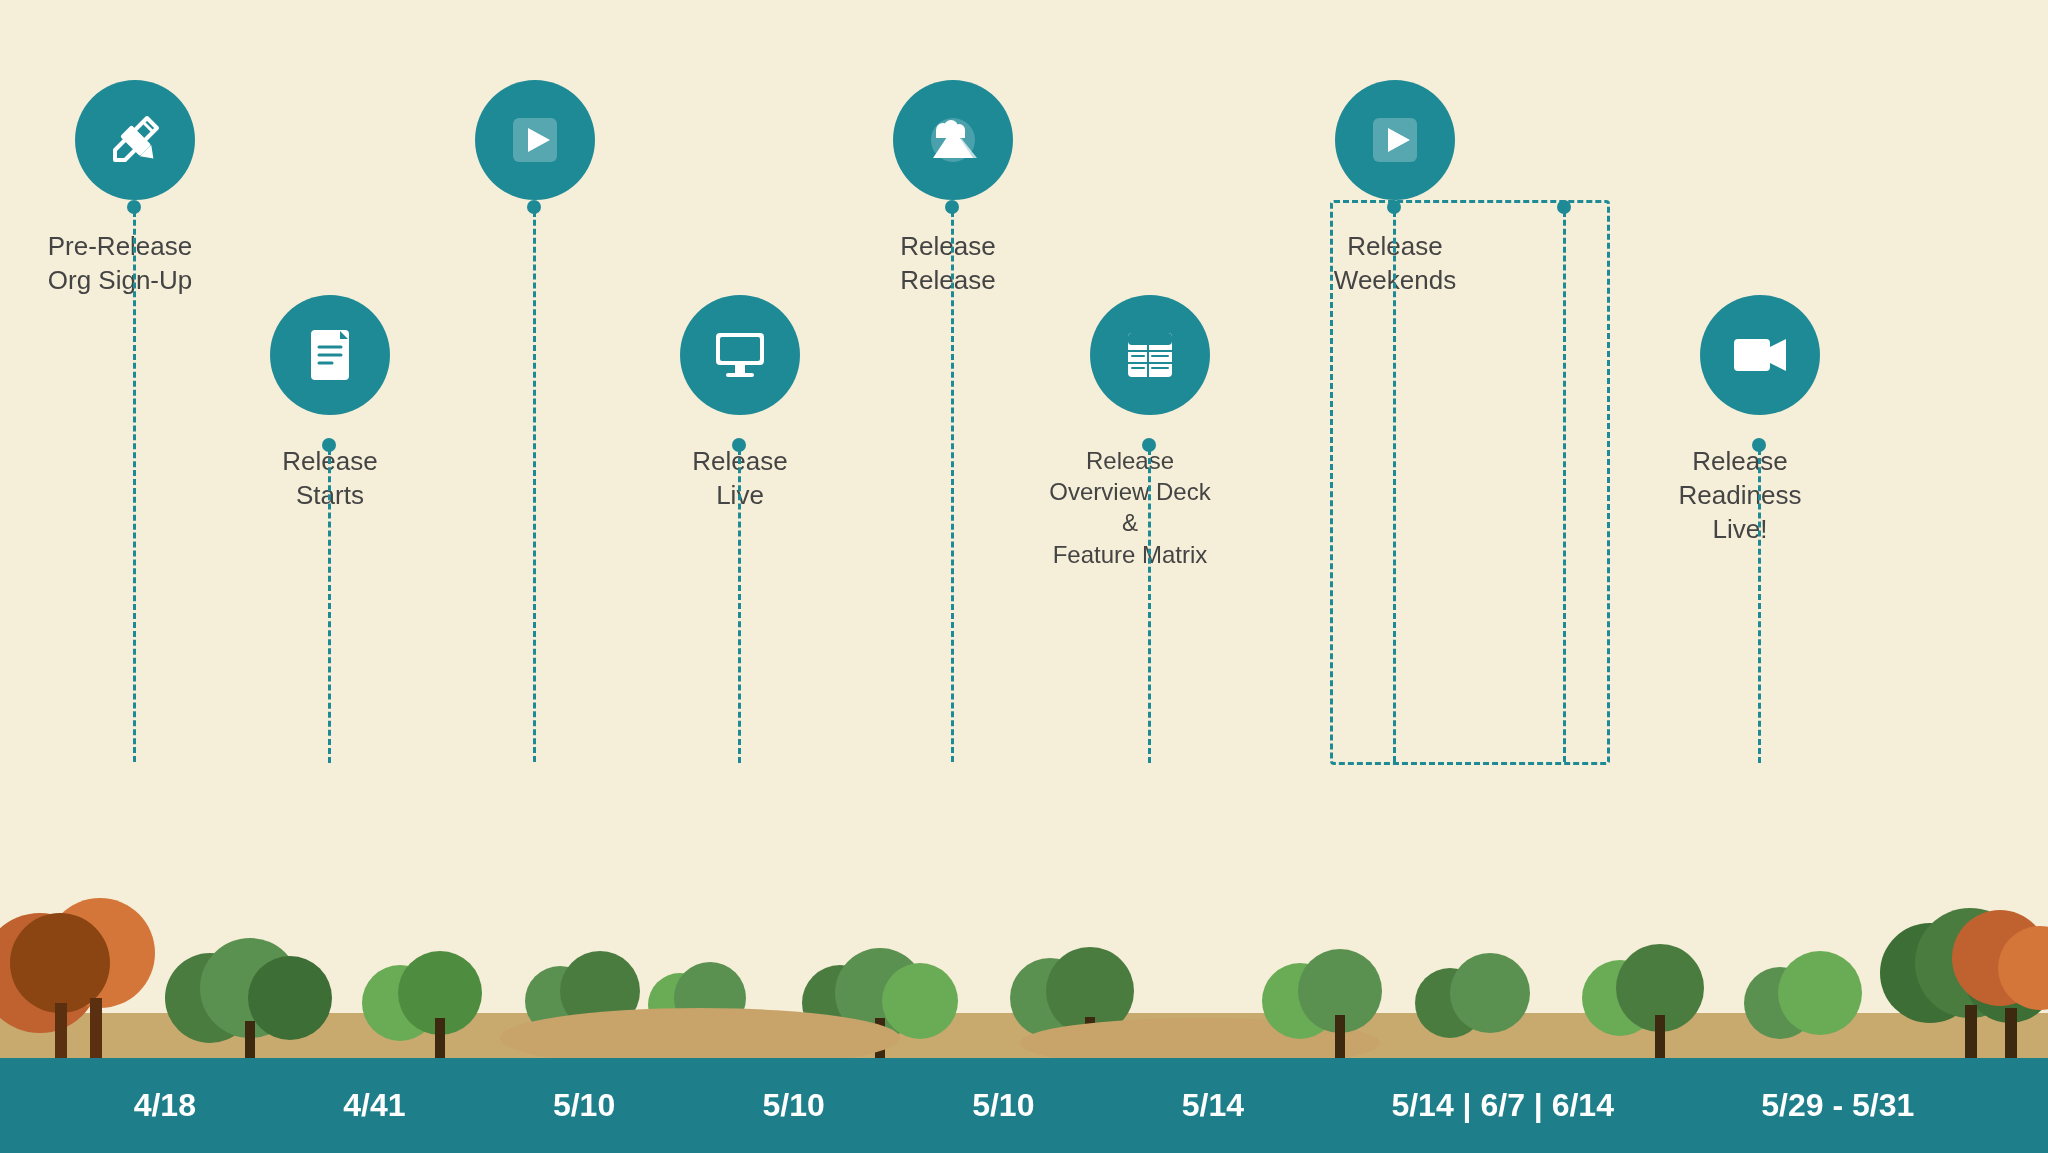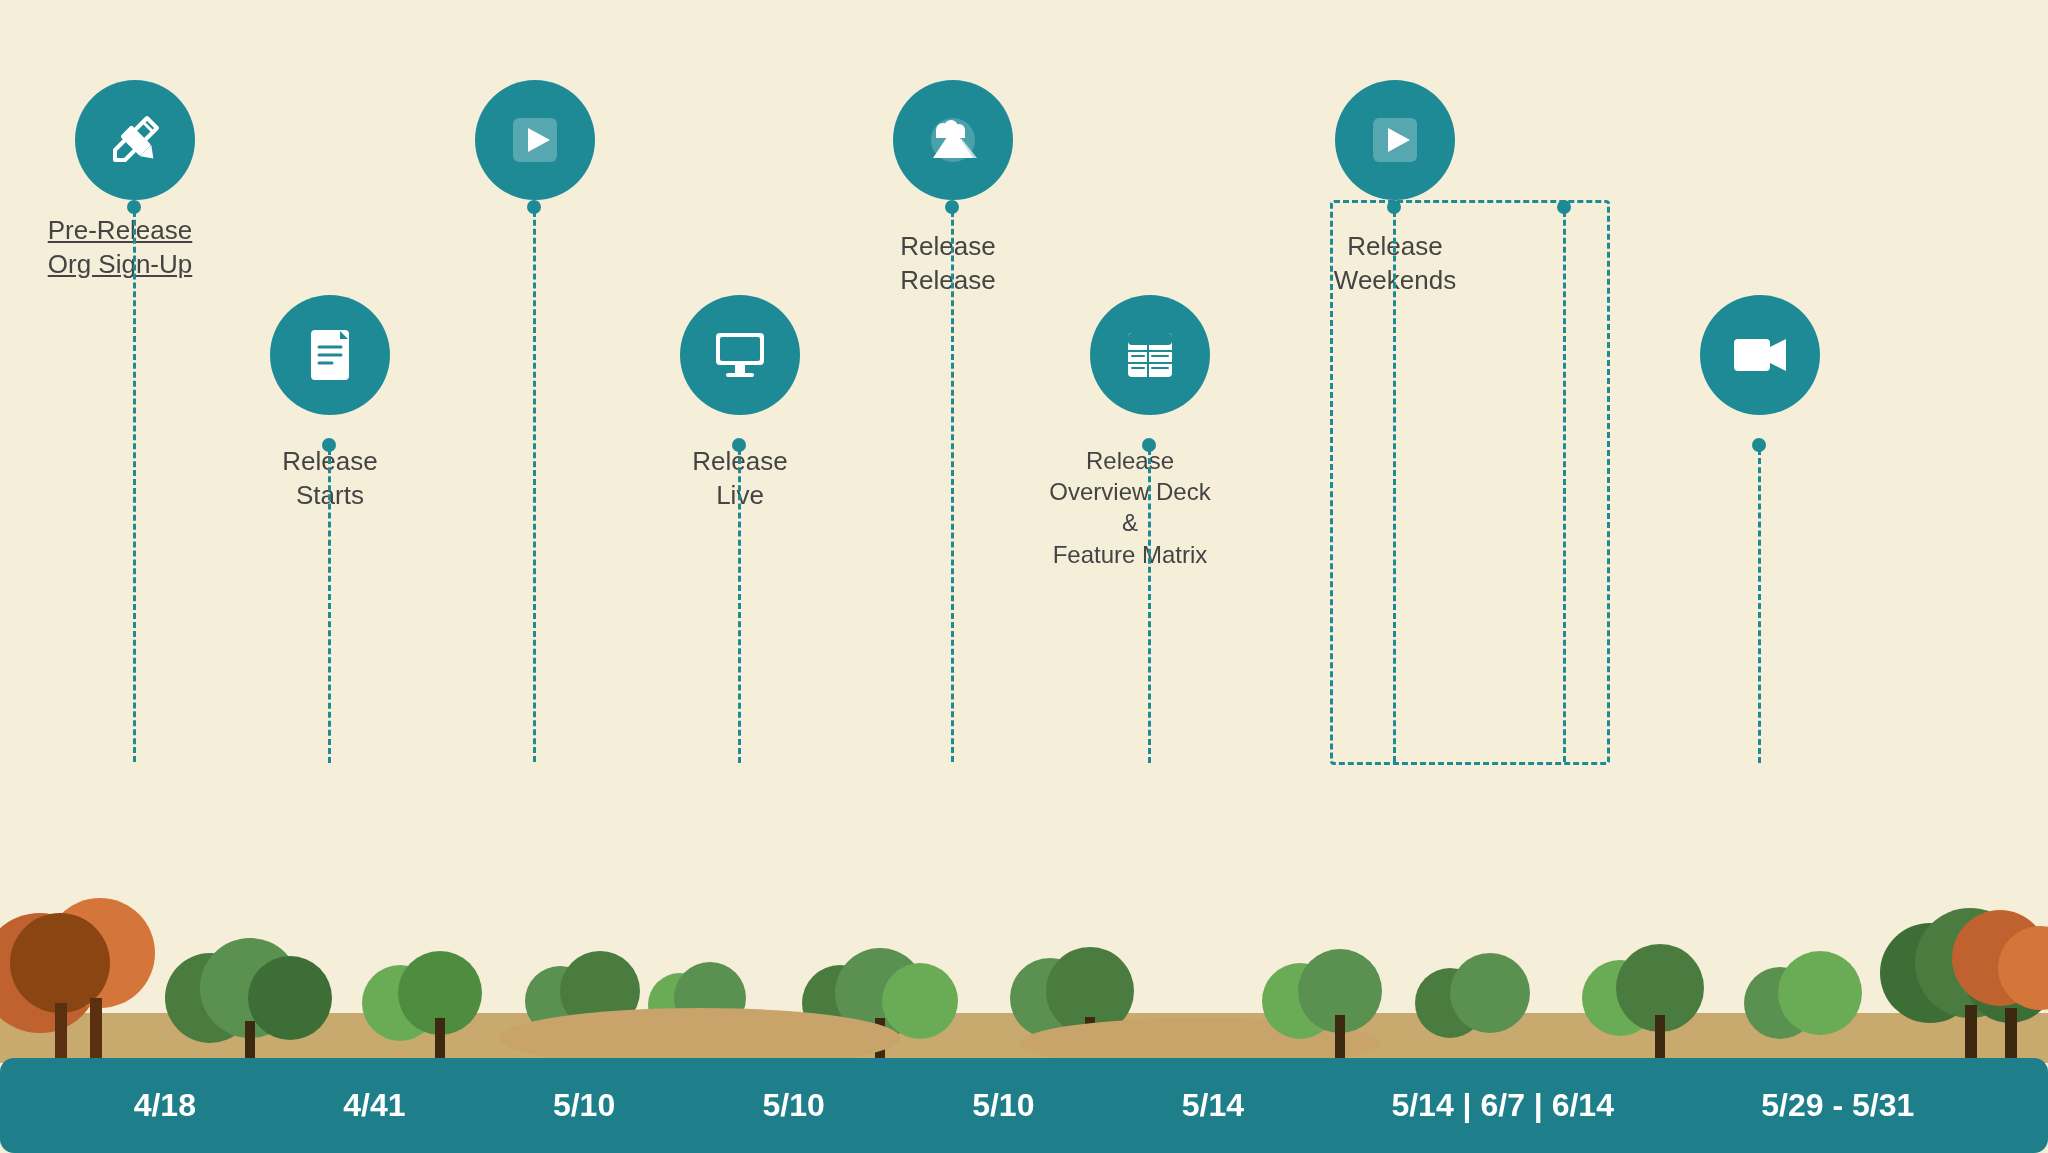--- a/index.html
+++ b/index.html
@@ -25,21 +25,20 @@
       bottom: 0;
       left: 0;
       right: 0;
       height: 95px;
       background-color: #1e7f8a;
       display: flex;
       align-items: center;
       justify-content: space-around;
       padding: 0 60px;
       z-index: 10;
-      border-radius: 14px;
     }
 
     .date-label {
       color: #ffffff;
       font-size: 32px;
       font-weight: bold;
       text-align: center;
     }
 
     
@@ -82,24 +81,23 @@
     
 
     
     .item-prerelease-icon {
       position: absolute;
       top: 80px;
       left: 75px;
     }
     .item-prerelease-label {
       position: absolute;
-      top: 202px;
+      top: 218px;
       left: 30px;
       width: 200px;
-      text-decoration: underline;
     }
     .item-prerelease-line {
       position: absolute;
       left: 133px;
       top: 202px;
       width: 3px;
       border-left: 3px dashed #1e8a96;
       height: 560px;
     }
     .item-prerelease-dot {
@@ -477,20 +475,23 @@
   <div class="item-weekends-line-right"></div>
   <div class="dot-marker item-weekends-dot-right"></div>
 
   <div class="item-releasereadiness-icon">
     <div class="icon-circle">
       <svg viewBox="0 0 60 60">
         <rect x="4" y="14" width="36" height="32" rx="4" fill="white"></rect>
         <polygon points="40,22 56,14 56,46 40,38" fill="white"></polygon>
       </svg>
     </div>
+  </div>
+  <div class="item-releasereadiness-label item-label">
+    <span>Release Readiness</span><br><span>Live!</span>
   </div>
   <div class="item-releasereadiness-line"></div>
   <div class="dot-marker item-releasereadiness-dot"></div>
 
   <div class="ground-strip"></div>
 
   <svg class="trees-svg" viewBox="0 0 2048 220" preserveAspectRatio="none">
 
     <circle cx="40" cy="130" r="60" fill="#c0622f"></circle>
     <circle cx="100" cy="110" r="55" fill="#d4763a"></circle>

